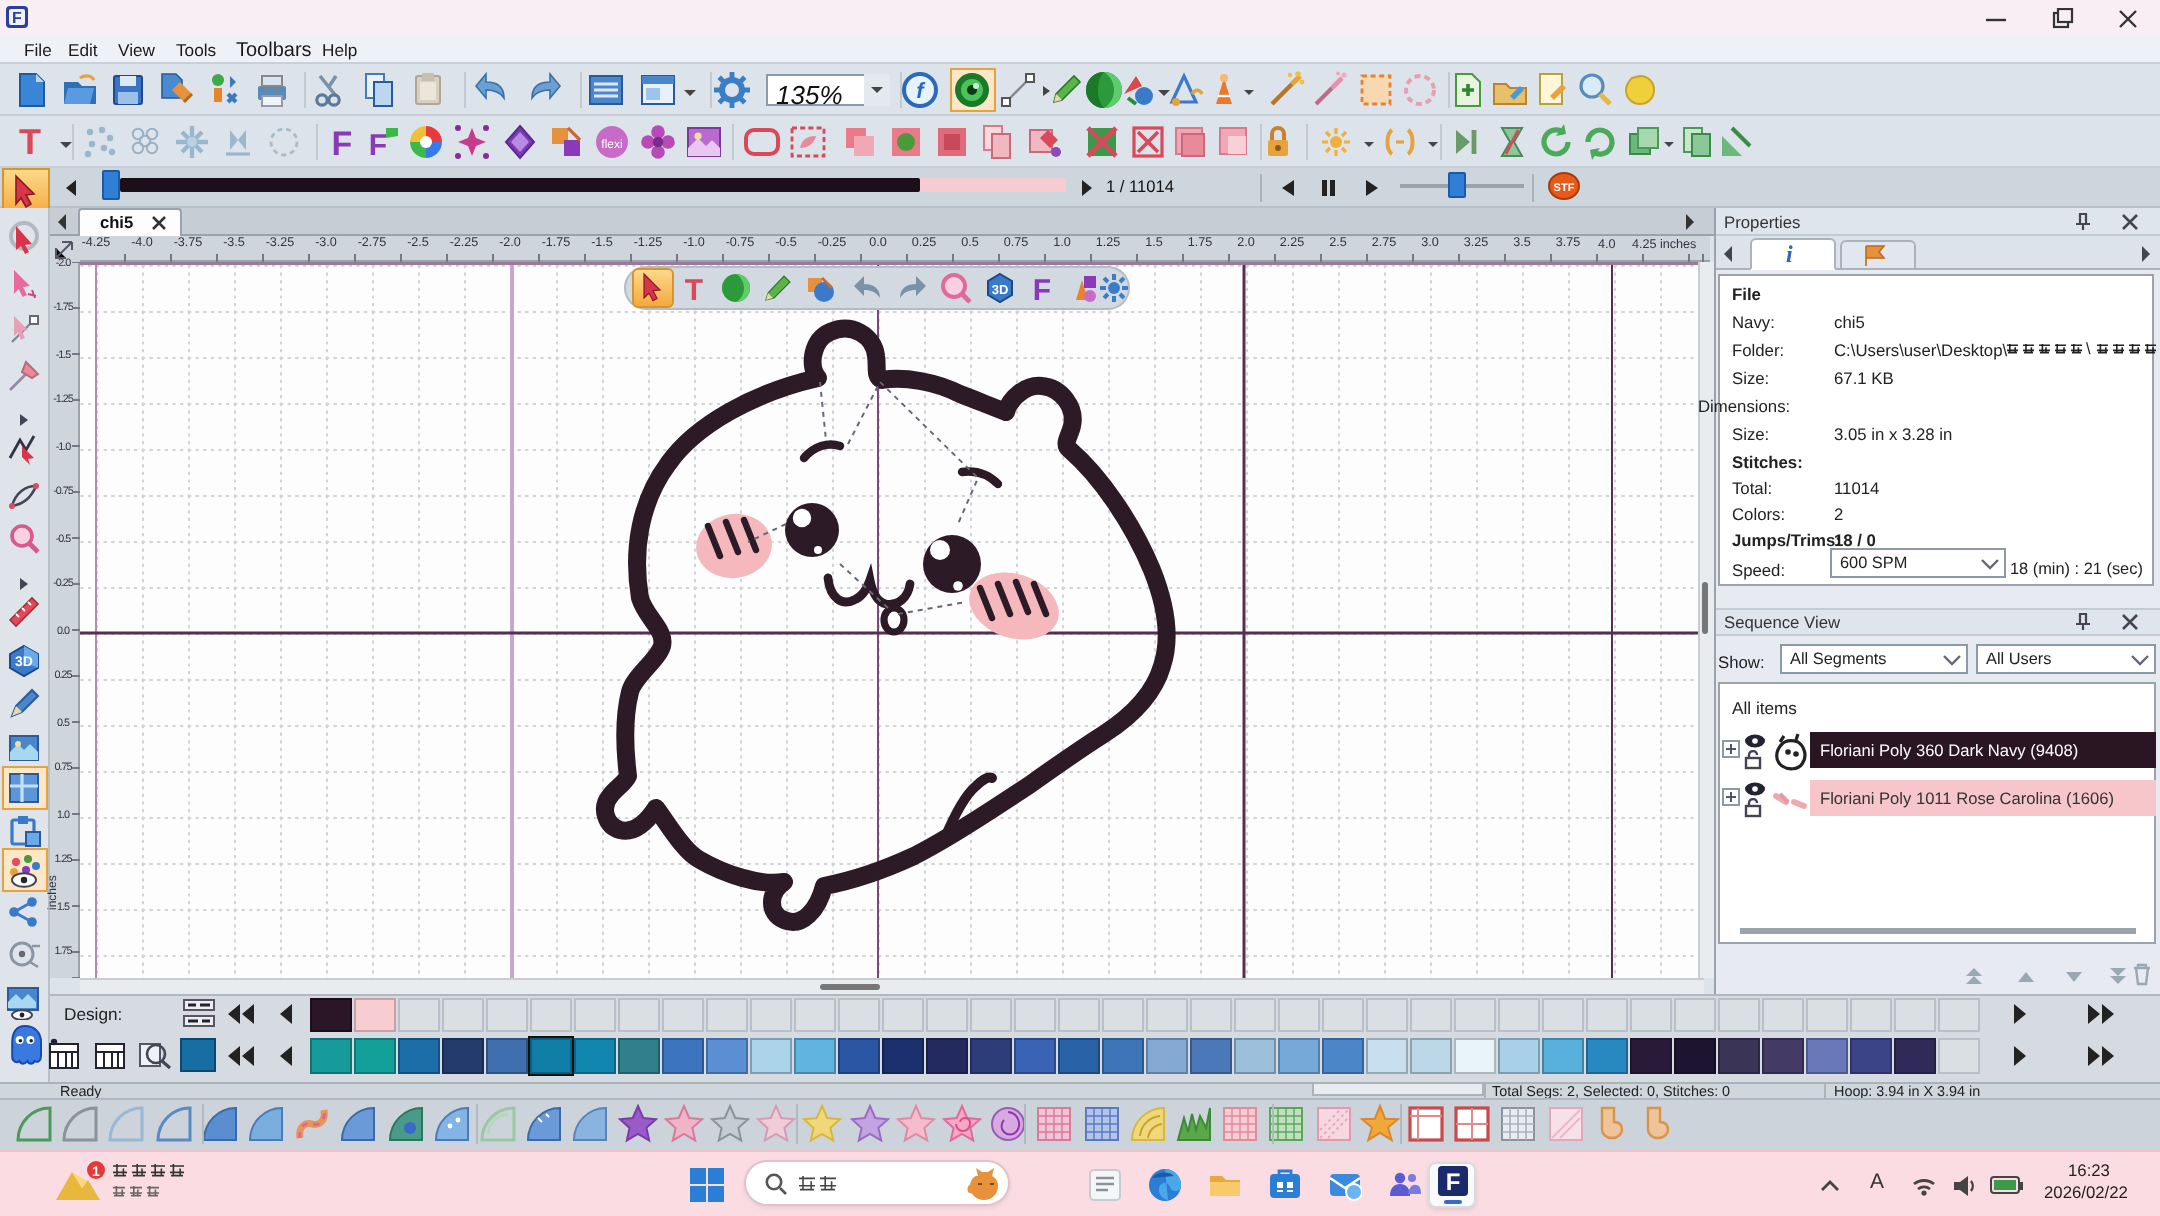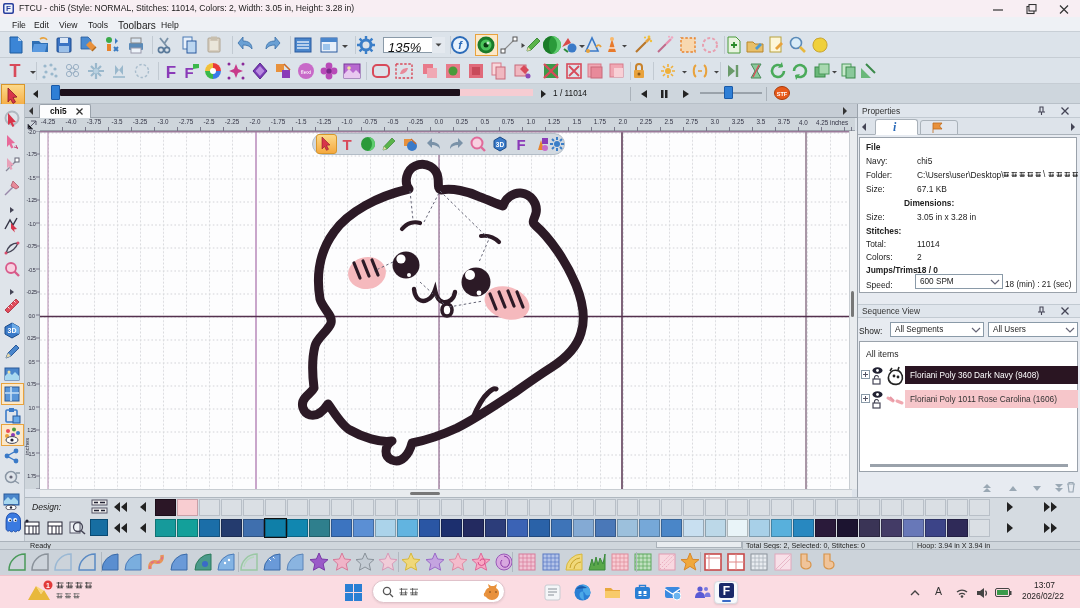--- a/index.html
+++ b/index.html
@@ -4,21 +4,20 @@
 html,body{width:1080px;height:608px;overflow:hidden;}
 #app{position:absolute;left:0;top:0;width:1080px;height:608px;background:#dde3ea;overflow:hidden;}
 </style></head><body>
 <div id="app">
 <div style="position:absolute;left:0px;top:0px;width:1080px;height:17px;background:#f8eef3;"></div>
 <svg style="position:absolute;left:3px;top:3px" width="11" height="11" viewBox="0 0 11 11">
       <rect x="0" y="0" width="11" height="11" rx="2" fill="#2a3f9e"></rect>
       <rect x="1.5" y="1.5" width="8" height="8" rx="1" fill="#eef2fa"></rect>
       <text x="5.5" y="8.3" font-size="8" font-weight="bold" fill="#2a3f9e" text-anchor="middle" font-family="Liberation Serif">F</text>
     </svg>
-<div style="position:absolute;left:19px;top:4px;font-size:8.6px;color:#1a1a1a;font-weight:normal;white-space:nowrap;line-height:1;">FTCU - chi5 (Style: NORMAL, Stitches: 11014, Colors: 2, Width: 3.05 in, Height: 3.28 in)</div>
 <svg style="position:absolute;left:988px;top:4px" width="88" height="11" viewBox="0 0 88 11">
       <path d="M5 6H15" stroke="#333" stroke-width="1.2"></path>
       <rect x="39" y="2.5" width="7" height="7" fill="none" stroke="#333" stroke-width="1.1"></rect>
       <rect x="41" y="0.5" width="7" height="6.5" fill="#f8eef3" stroke="#333" stroke-width="1.1"></rect>
       <path d="M72 1.5L80 9.5M80 1.5L72 9.5" stroke="#333" stroke-width="1.2"></path>
     </svg>
 <div style="position:absolute;left:0px;top:17px;width:1080px;height:15px;background:#eef1f5;border-bottom:1px solid #c8cfd6;"></div>
 <div style="position:absolute;left:12px;top:21px;font-size:8.6px;color:#1a1a1a;font-weight:normal;white-space:nowrap;line-height:1;">File</div>
 <div style="position:absolute;left:34px;top:21px;font-size:8.6px;color:#1a1a1a;font-weight:normal;white-space:nowrap;line-height:1;">Edit</div>
 <div style="position:absolute;left:59px;top:21px;font-size:8.6px;color:#1a1a1a;font-weight:normal;white-space:nowrap;line-height:1;">View</div>
@@ -725,21 +724,21 @@
     </svg>
     <div style="position:absolute;left:1043px;top:171px;font-size:8.2px;color:#222;font-weight:normal;white-space:nowrap;line-height:1;">\</div>
     <svg style="position:absolute;left:1048px;top:171px" width="32.0" height="8.5" viewBox="0 0 32.0 8.5">
       <path d="M0.5 1.6H6.0 M0.5 4.2H6.0 M2.2 1V5.5 M4.9 2.6V5.5 M1.0 5.3H5.5" stroke="#222" stroke-width="0.8" fill="none"></path>
       <path d="M8.5 1.6H14.0 M8.5 4.2H14.0 M10.4 1V5.5 M13.1 2.6V5.5 M9.0 5.3H13.5" stroke="#222" stroke-width="0.8" fill="none"></path>
       <path d="M16.5 1.6H22.0 M16.5 4.2H22.0 M18.3 1V5.5 M21.1 2.6V5.5 M17.0 5.3H21.5" stroke="#222" stroke-width="0.8" fill="none"></path>
       <path d="M24.5 1.6H30.0 M24.5 4.2H30.0 M25.7 1V5.5 M28.5 2.6V5.5 M25.0 5.3H29.5" stroke="#222" stroke-width="0.8" fill="none"></path>
     </svg>
     <div style="position:absolute;left:866px;top:185px;font-size:8.4px;color:#222;font-weight:normal;white-space:nowrap;line-height:1;">Size:</div>
     <div style="position:absolute;left:917px;top:185px;font-size:8.4px;color:#222;font-weight:normal;white-space:nowrap;line-height:1;">67.1 KB</div>
-    <div style="position:absolute;left:904px;top:199px;font-size:8.4px;color:#222;font-weight:bold;white-space:nowrap;line-height:1;">Dimensions:</div>
+    <div style="position:absolute;left:849px;top:199px;font-size:8.4px;color:#222;font-weight:normal;white-space:nowrap;line-height:1;">Dimensions:</div>
     <div style="position:absolute;left:866px;top:213px;font-size:8.4px;color:#222;font-weight:normal;white-space:nowrap;line-height:1;">Size:</div>
     <div style="position:absolute;left:917px;top:213px;font-size:8.4px;color:#222;font-weight:normal;white-space:nowrap;line-height:1;">3.05 in x 3.28 in</div>
     <div style="position:absolute;left:866px;top:227px;font-size:8.4px;color:#222;font-weight:bold;white-space:nowrap;line-height:1;">Stitches:</div>
     <div style="position:absolute;left:866px;top:240px;font-size:8.4px;color:#222;font-weight:normal;white-space:nowrap;line-height:1;">Total:</div>
     <div style="position:absolute;left:917px;top:240px;font-size:8.4px;color:#222;font-weight:normal;white-space:nowrap;line-height:1;">11014</div>
     <div style="position:absolute;left:866px;top:253px;font-size:8.4px;color:#222;font-weight:normal;white-space:nowrap;line-height:1;">Colors:</div>
     <div style="position:absolute;left:917px;top:253px;font-size:8.4px;color:#222;font-weight:normal;white-space:nowrap;line-height:1;">2</div>
     <div style="position:absolute;left:866px;top:266px;font-size:8.4px;color:#222;font-weight:bold;white-space:nowrap;line-height:1;">Jumps/Trims:</div>
     <div style="position:absolute;left:917px;top:266px;font-size:8.4px;color:#222;font-weight:bold;white-space:nowrap;line-height:1;">18 / 0</div>
     <div style="position:absolute;left:866px;top:281px;font-size:8.4px;color:#222;font-weight:normal;white-space:nowrap;line-height:1;">Speed:</div>
@@ -818,21 +817,21 @@
     <svg style="position:absolute;left:1030px;top:482px" width="14" height="12" viewBox="0 0 14 12">
       <path d="M3 4l4 5 4-5z" fill="#9aa8b4"></path>
     </svg>
     <svg style="position:absolute;left:1052px;top:482px" width="14" height="12" viewBox="0 0 14 12">
       <path d="M3 2l4 4 4-4zM3 6l4 4 4-4z" fill="#9aa8b4"></path>
     </svg>
     <svg style="position:absolute;left:1064px;top:480px" width="14" height="14" viewBox="0 0 14 14">
       <path d="M3 4h8M5 4V2.5h4V4M4 4l1 8h4l1-8" fill="none" stroke="#9aa8b4" stroke-width="1.2"></path>
     </svg>
 <div style="position:absolute;left:25px;top:497px;width:1055px;height:44px;background:#d5dbe1;border-top:1px solid #b0b8c0;"></div>
-<div style="position:absolute;left:32px;top:503px;font-size:8.6px;color:#222;font-weight:normal;white-space:nowrap;line-height:1;font-style:italic;">Design:</div>
+<div style="position:absolute;left:32px;top:503px;font-size:8.6px;color:#222;font-weight:normal;white-space:nowrap;line-height:1;">Design:</div>
 <svg style="position:absolute;left:91px;top:499px" width="17" height="16" viewBox="0 0 17 16">
       <rect x="1" y="1" width="15" height="5" fill="#eee" stroke="#556"></rect>
       <rect x="1" y="9" width="15" height="5" fill="#eee" stroke="#556"></rect>
       <path d="M3 3.5h4M9 3.5h5M3 11.5h5M10 11.5h4" stroke="#223" stroke-width="1.4"></path>
     </svg>
 <svg style="position:absolute;left:113px;top:501px" width="16" height="12" viewBox="0 0 16 12">
       <path d="M7 1L1 6l6 5zM14 1L8 6l6 5z" fill="#222"></path>
     </svg>
     <svg style="position:absolute;left:138px;top:501px" width="9" height="12" viewBox="0 0 9 12">
       <path d="M8 1L2 6l6 5z" fill="#222"></path>
@@ -1169,14 +1168,14 @@
     </svg>
 <svg style="position:absolute;left:975px;top:587px" width="14" height="11" viewBox="0 0 14 11">
       <path d="M2 4v4h3l4 3V1L5 4z" fill="#444"></path>
       <path d="M10.5 3.5a4 4 0 010 5" stroke="#444" fill="none" stroke-width="1.2"></path>
     </svg>
 <svg style="position:absolute;left:995px;top:587px" width="17" height="11" viewBox="0 0 17 11">
       <rect x="0.5" y="1.5" width="14" height="8" rx="1.5" fill="none" stroke="#444"></rect>
       <rect x="2" y="3" width="11" height="5" fill="#3a9a4a"></rect>
       <rect x="15" y="4" width="1.5" height="4" fill="#444"></rect>
     </svg>
-<div style="position:absolute;left:1034px;top:581px;font-size:8.4px;color:#222;font-weight:normal;white-space:nowrap;line-height:1;">13:07</div>
+<div style="position:absolute;left:1034px;top:581px;font-size:8.4px;color:#222;font-weight:normal;white-space:nowrap;line-height:1;">16:23</div>
 <div style="position:absolute;left:1022px;top:592px;font-size:8.4px;color:#222;font-weight:normal;white-space:nowrap;line-height:1;">2026/02/22</div>
 </div>
 </body></html>

